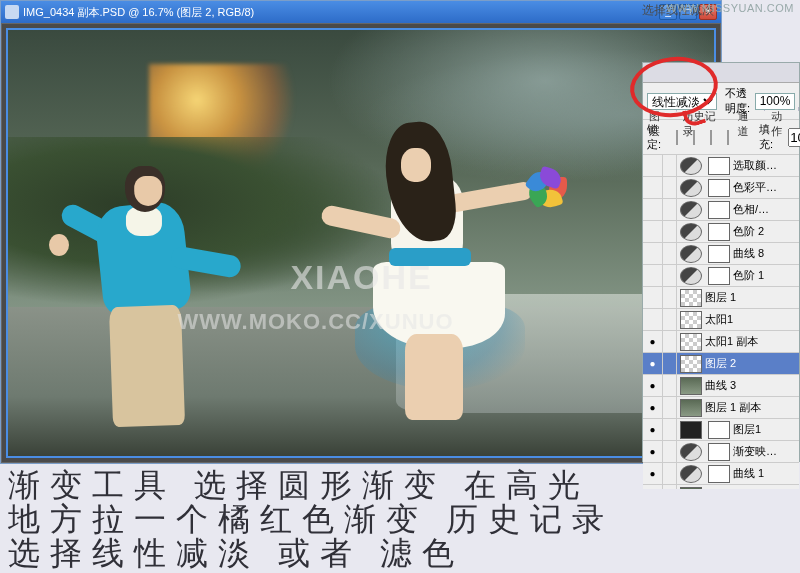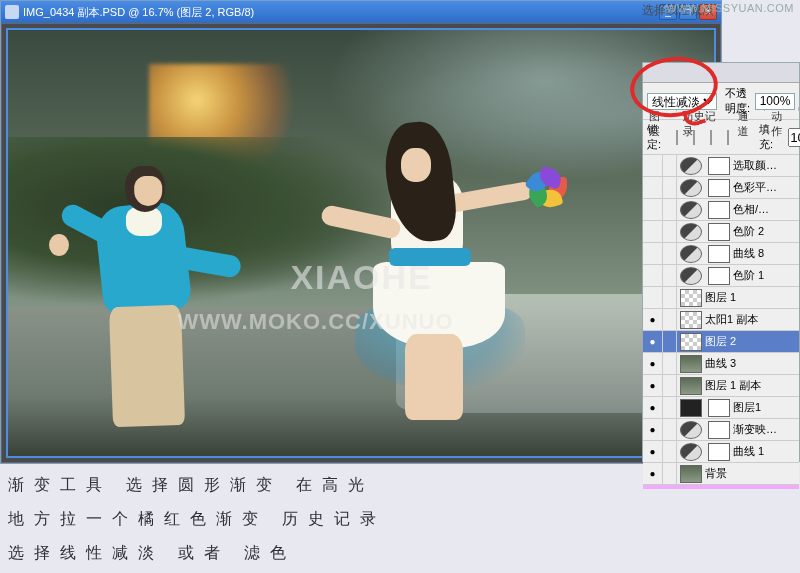--- a/index.html
+++ b/index.html
@@ -46,34 +46,34 @@
   .panel { position: absolute; right: 0; top: 62px; width: 158px; height: 400px; background: #efefef; border: 1px solid #9aa; font-size: 11px; }
   .tabs { display: flex; background: #dcdce4; border-bottom: 1px solid #aaa; height: 20px; }
   .tab { padding: 2px 6px; border-right: 1px solid #bbc; color: #333; margin-top: 44px; }
   .tab.active { background: #efefef; border-bottom: 1px solid #efefef; margin-bottom: -1px; }
   .opts { display: flex; align-items: center; gap: 4px; padding: 3px 4px; border-bottom: 1px solid #ccc; }
   .opts select, .opts input { font-size: 12px; height: 17px; border: 1px solid #8aa; background: #fff; }
   .opts .spacer { flex: 1; }
   .opts .opacity { width: 40px; text-align: center; }
   .opts2 { display: flex; align-items: center; gap: 15px; padding: 2px 4px; border-bottom: 1px solid #ccc; }
   .opts2 .ic { width: 16px; height: 15px; background: #d8d8e0; border: 1px solid #999; }
-  .layers { overflow: auto; height: 334px; background: #f0abfc; }
+  .layers { overflow: auto; height: 334px; background: #fdba74; }
   .layer { display: flex; align-items: center; height: 22px; border-bottom: 1px solid #ccc; background: #efefef; font-size: 11px; }
   .layer.selected { background: #5a7fc8; color: #fff; }
   .eye { width: 20px; height: 22px; border-right: 1px solid #ccc; display: flex; align-items: center; justify-content: center; font-size: 10px; }
   .lock { width: 14px; border-right: 1px solid #ccc; height: 22px; }
   .thumb { width: 22px; height: 18px; margin: 0 3px; background: #ccc; border: 1px solid #666; }
   .thumb.adj { background: linear-gradient(135deg,#444 48%,#ddd 52%); border-radius: 50%; }
   .thumb.mask { background: #fff; }
   .thumb.checker { background: repeating-conic-gradient(#ccc 0 25%, #fff 0 50%) 0 0/8px 8px; }
   .thumb.img { background: linear-gradient(#5a6a55,#8a9a85); }
   .lname { flex: 1; white-space: nowrap; overflow: hidden; }
   .circle { position: absolute; top: 57px; right: 82px; width: 88px; height: 60px; border: 4px solid #e02a2a; border-radius: 50%; transform: rotate(-6deg); pointer-events: none; }
   .tail { position: absolute; top: 108px; right: 96px; width: 20px; height: 18px; border-left: 4px solid #e02a2a; border-bottom: 4px solid #e02a2a; border-radius: 0 0 0 60%; transform: rotate(-18deg); pointer-events: none; }
-  .instructions { position: absolute; left: 8px; right: 8px; top: 468px; font-size: 16px; line-height: 34px; color: #303038; letter-spacing: 10px; font-family: SimSun, serif; }
+  .instructions { position: absolute; left: 8px; right: 8px; top: 468px; font-size: 32px; line-height: 34px; color: #303038; letter-spacing: 10px; font-family: SimSun, serif; }
 </style>
 </head>
 <body>
 
 <div class="doc-window">
   <div class="titlebar">
     <span class="icon"></span>
     <span>IMG_0434 副本.PSD @ 16.7% (图层 2, RGB/8)</span>
     <div class="win-btns">
       <div class="win-btn">_</div>
@@ -191,20 +191,26 @@
         <div class="thumb mask"></div>
         <div class="lname">色阶 1</div>
       </div>
       <div class="layer">
         <div class="eye"></div>
         <div class="lock"></div>
         <div class="thumb checker"></div>
         <div class="lname">图层 1</div>
       </div>
       <div class="layer">
+        <div class="eye"></div>
+        <div class="lock"></div>
+        <div class="thumb checker"></div>
+        <div class="lname">太阳1</div>
+      </div>
+      <div class="layer">
         <div class="eye">●</div>
         <div class="lock"></div>
         <div class="thumb checker"></div>
         <div class="lname">太阳1 副本</div>
       </div>
       <div class="layer selected">
         <div class="eye">●</div>
         <div class="lock"></div>
         <div class="thumb checker"></div>
         <div class="lname">图层 2</div>

